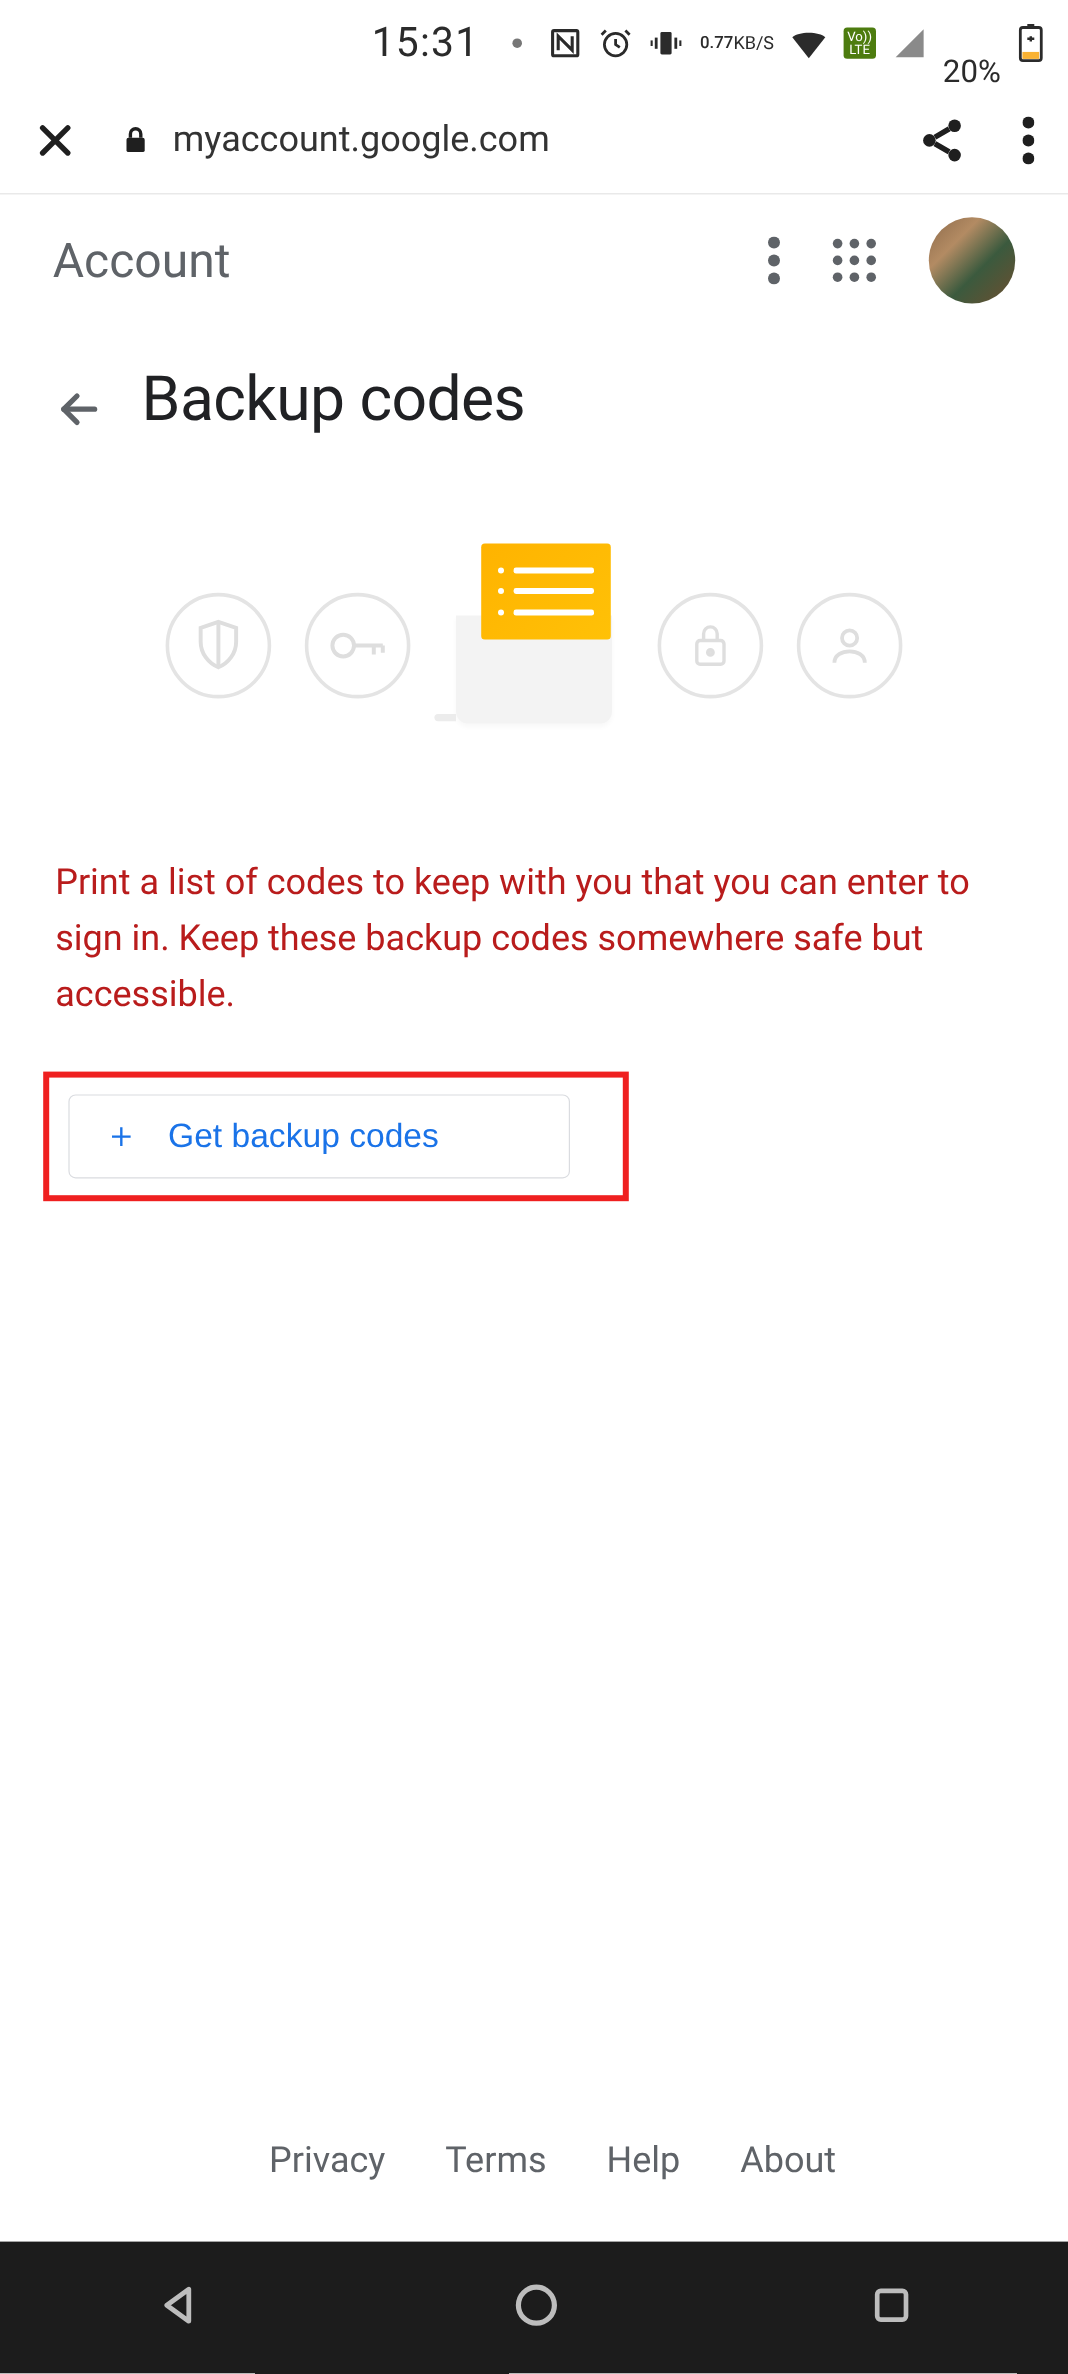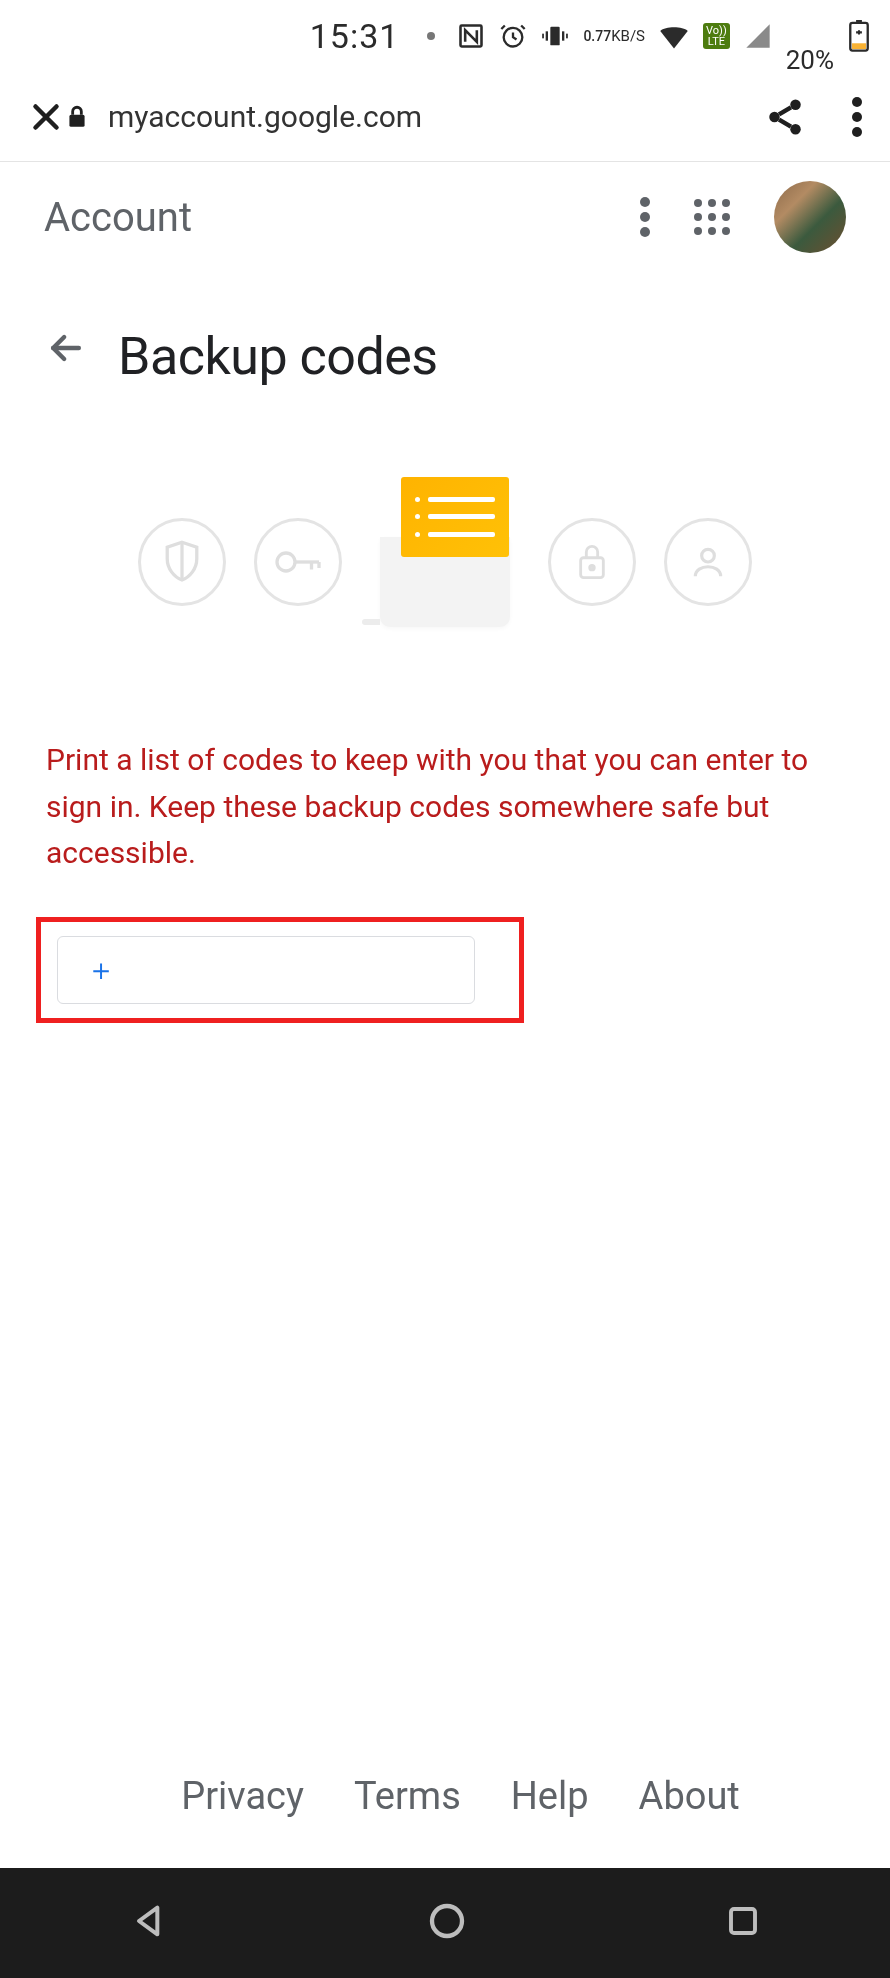--- a/index.html
+++ b/index.html
@@ -29,20 +29,21 @@
   .volte-badge { font-size: 11px; background: #4d7c0f; color: #fff; padding: 2px 3px; border-radius: 3px; line-height: 11px; text-align: center; }
   .volte-badge span { display:block; }
   .batt-pct { font-size: 26px; margin-top: 48px; }
 
   
   .browser-bar {
     height: 90px;
     display: flex;
     align-items: center;
     padding: 0 28px;
+    gap: 36px;
     border-bottom: 1px solid #e4e4e4;
   }
   .url-wrap { display: flex; align-items: center; gap: 18px; flex: 1; }
   .url-text { font-size: 30px; color: #333; }
   .browser-right { display: flex; align-items: center; gap: 46px; }
 
   
   .account-header {
     height: 110px;
     display: flex;
@@ -54,21 +55,21 @@
   .account-actions { display: flex; align-items: center; gap: 44px; }
   .avatar {
     width: 72px; height: 72px; border-radius: 50%;
     background: linear-gradient(135deg,#8c6a4a 0%, #b38b63 30%, #3b5a3e 60%, #6e4e2f 100%);
   }
   .apps-grid { display: grid; grid-template-columns: repeat(3, 8px); grid-template-rows: repeat(3, 8px); gap: 6px; }
   .apps-grid div { width: 8px; height: 8px; background: #5f6368; border-radius: 50%; }
 
   
   .content { padding: 30px 44px 0 44px; }
-  .page-heading-row { display: flex; align-items: flex-start; gap: 30px; margin-top: 24px; margin-bottom: 80px; }
+  .page-heading-row { display: flex; align-items: flex-end; gap: 30px; margin-top: 0; margin-bottom: 80px; }
   .page-heading { font-size: 52px; font-weight: 400; color: #202124; letter-spacing: -0.5px; }
 
   
   .illus-row {
     display: flex; align-items: center; justify-content: center;
     gap: 28px; margin-bottom: 80px;
     position: relative;
     height: 190px;
   }
   .faint-circle {
@@ -136,21 +137,21 @@
     width: 418px;
   }
   .get-codes-btn .plus { font-size: 30px; font-weight: 300; line-height: 1; }
 
   
   .footer {
     position: absolute;
     bottom: 160px;
     left: 0; right: 0;
     display: flex; justify-content: center; gap: 50px;
-    font-size: 38px; color: #5f6368; padding-left: 31px;
+    font-size: 30px; color: #5f6368; padding-left: 31px;
   }
   .footer span { cursor: pointer; }
 
   
   .nav-bar {
     position: absolute; bottom: 0; left: 0; right: 0;
     height: 110px; background: #1c1c1c;
     display: flex; align-items: center; justify-content: space-around;
   }
   .nav-bar svg { stroke: #bdbdbd; }
@@ -331,20 +332,21 @@
           <path d="M4 21c0-4 4-6 8-6s8 2 8 6"></path>
       </svg>
     </div>
   </div>
 
   <p class="description">Print a list of codes to keep with you that you can enter to sign in. Keep these backup codes some­where safe but accessible.</p>
 
   <div class="highlight-box">
     <button class="get-codes-btn">
       <span class="plus">＋</span>
+      <span>Get backup codes</span>
     </button>
   </div>
 </div>
 
 <div class="footer">
   <span>Privacy</span>
   <span>Terms</span>
   <span>Help</span>
   <span>About</span>
 </div>

